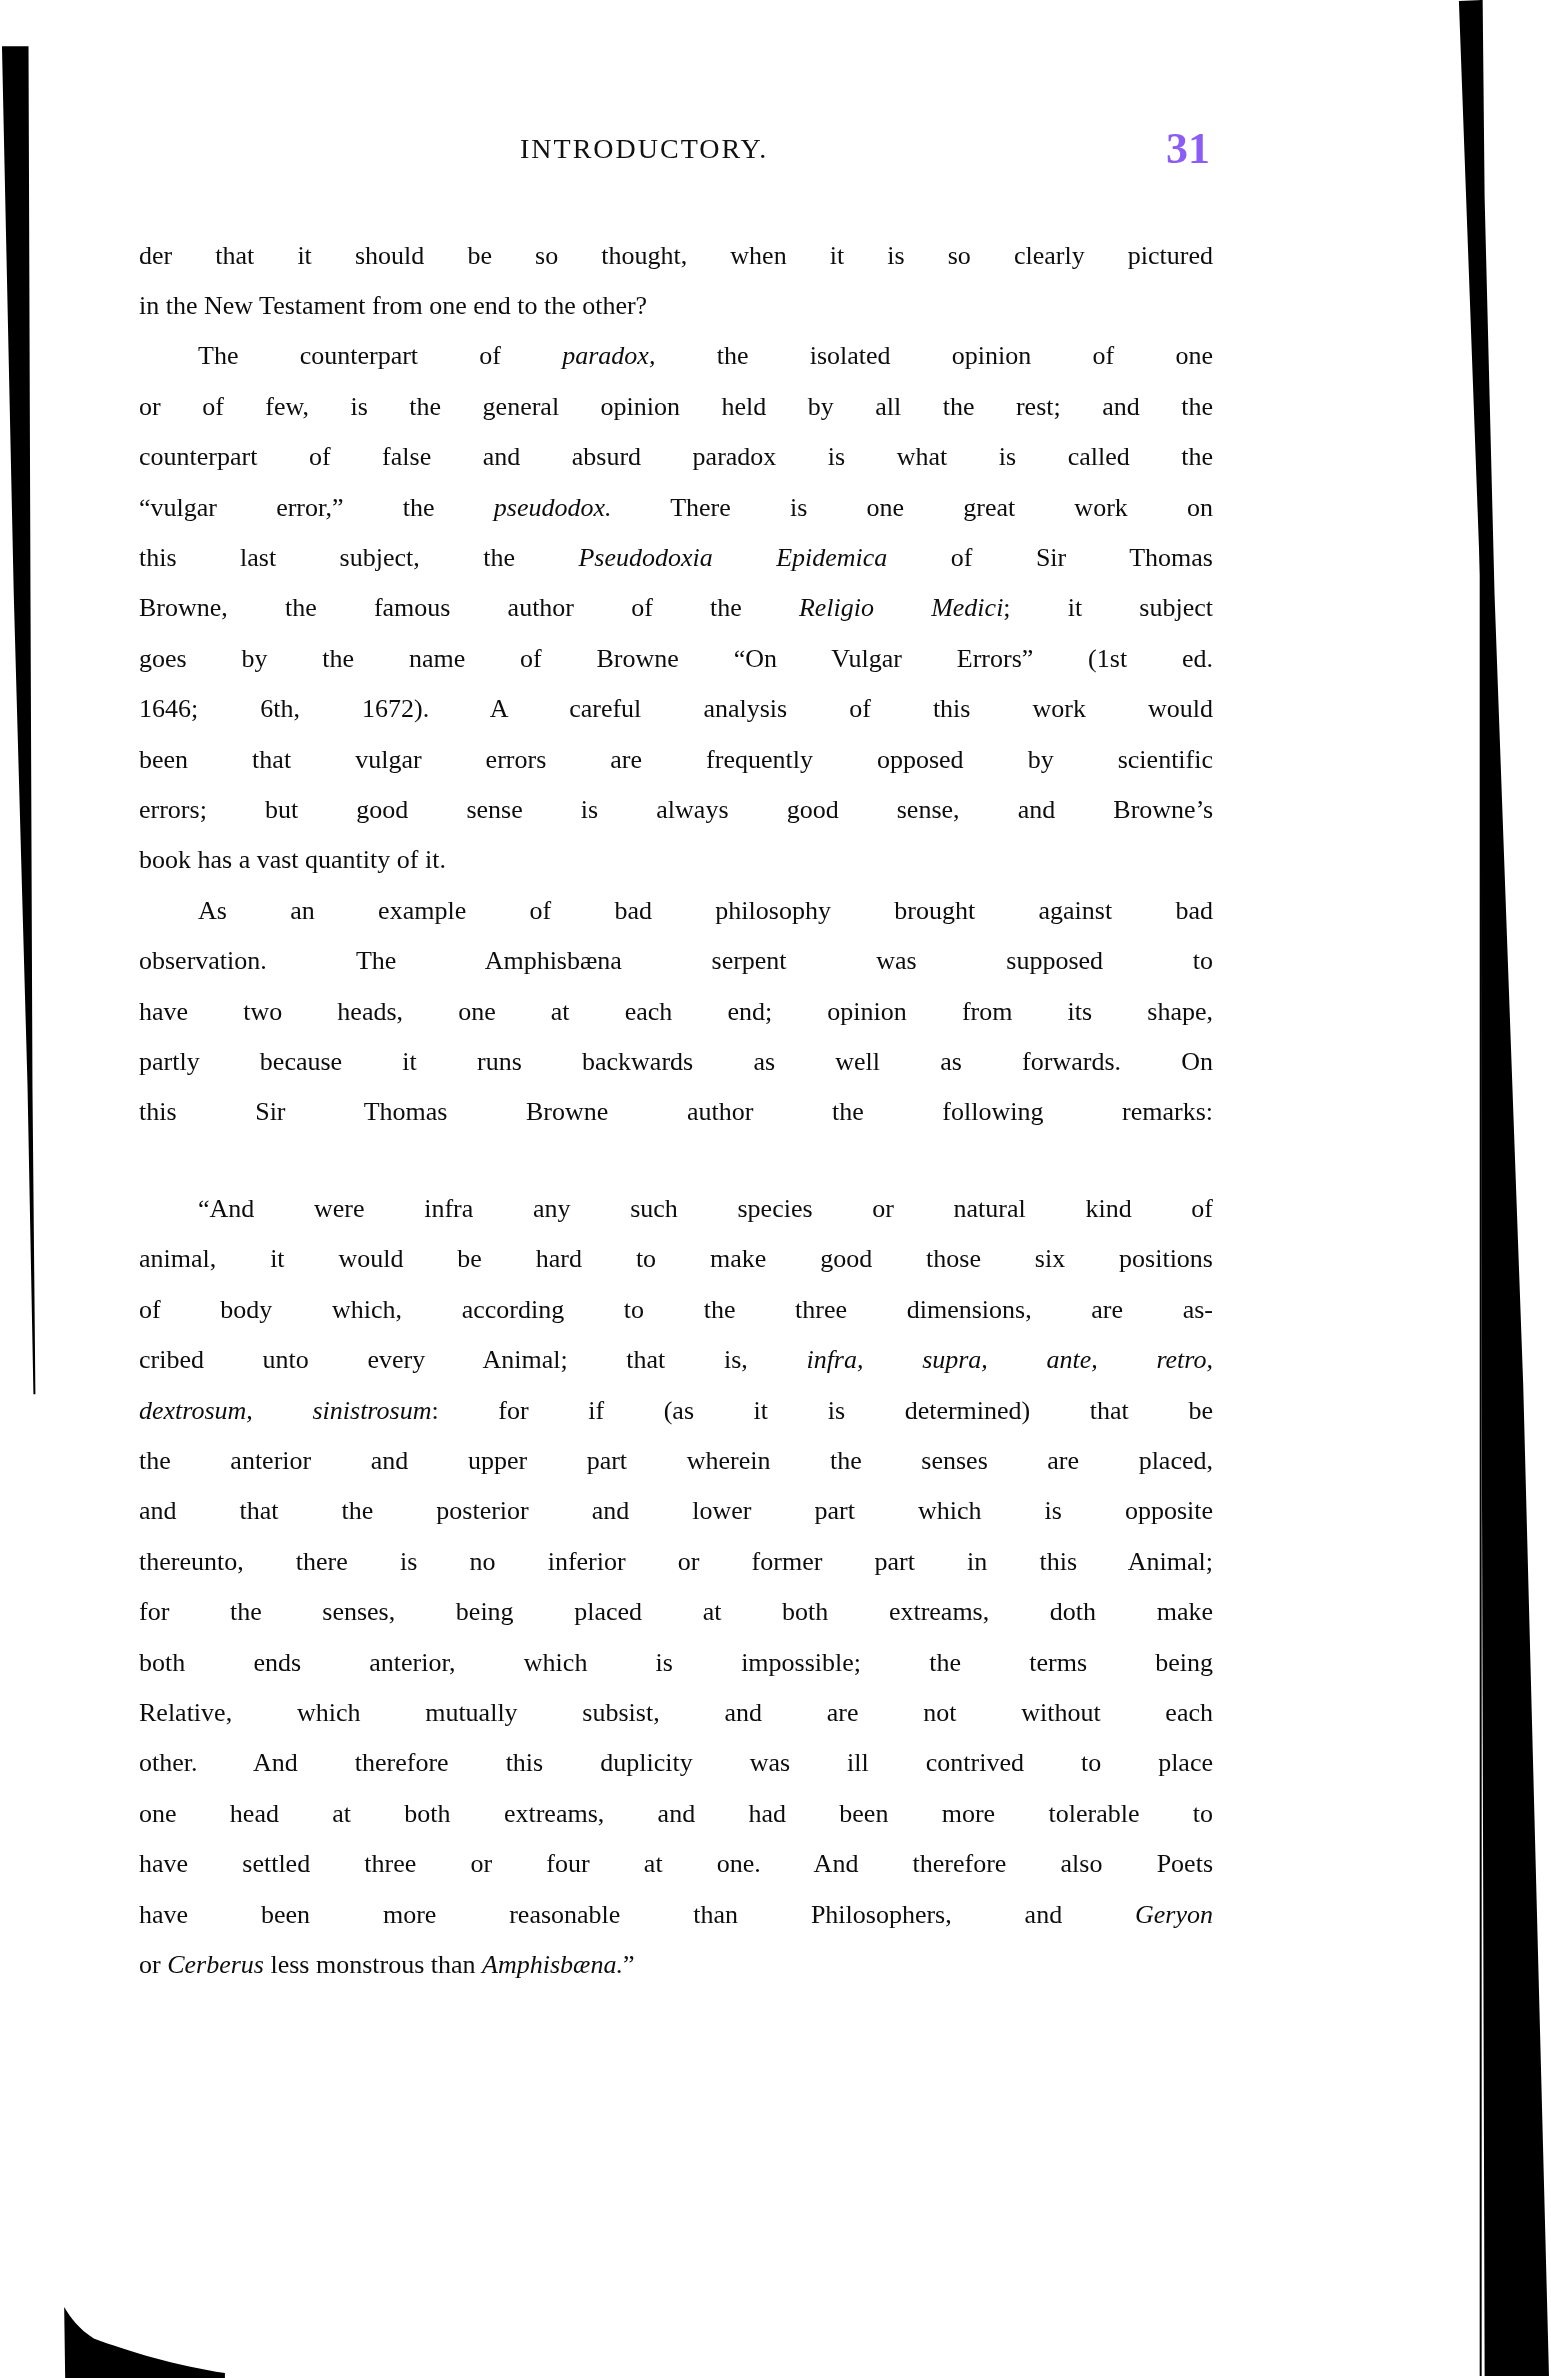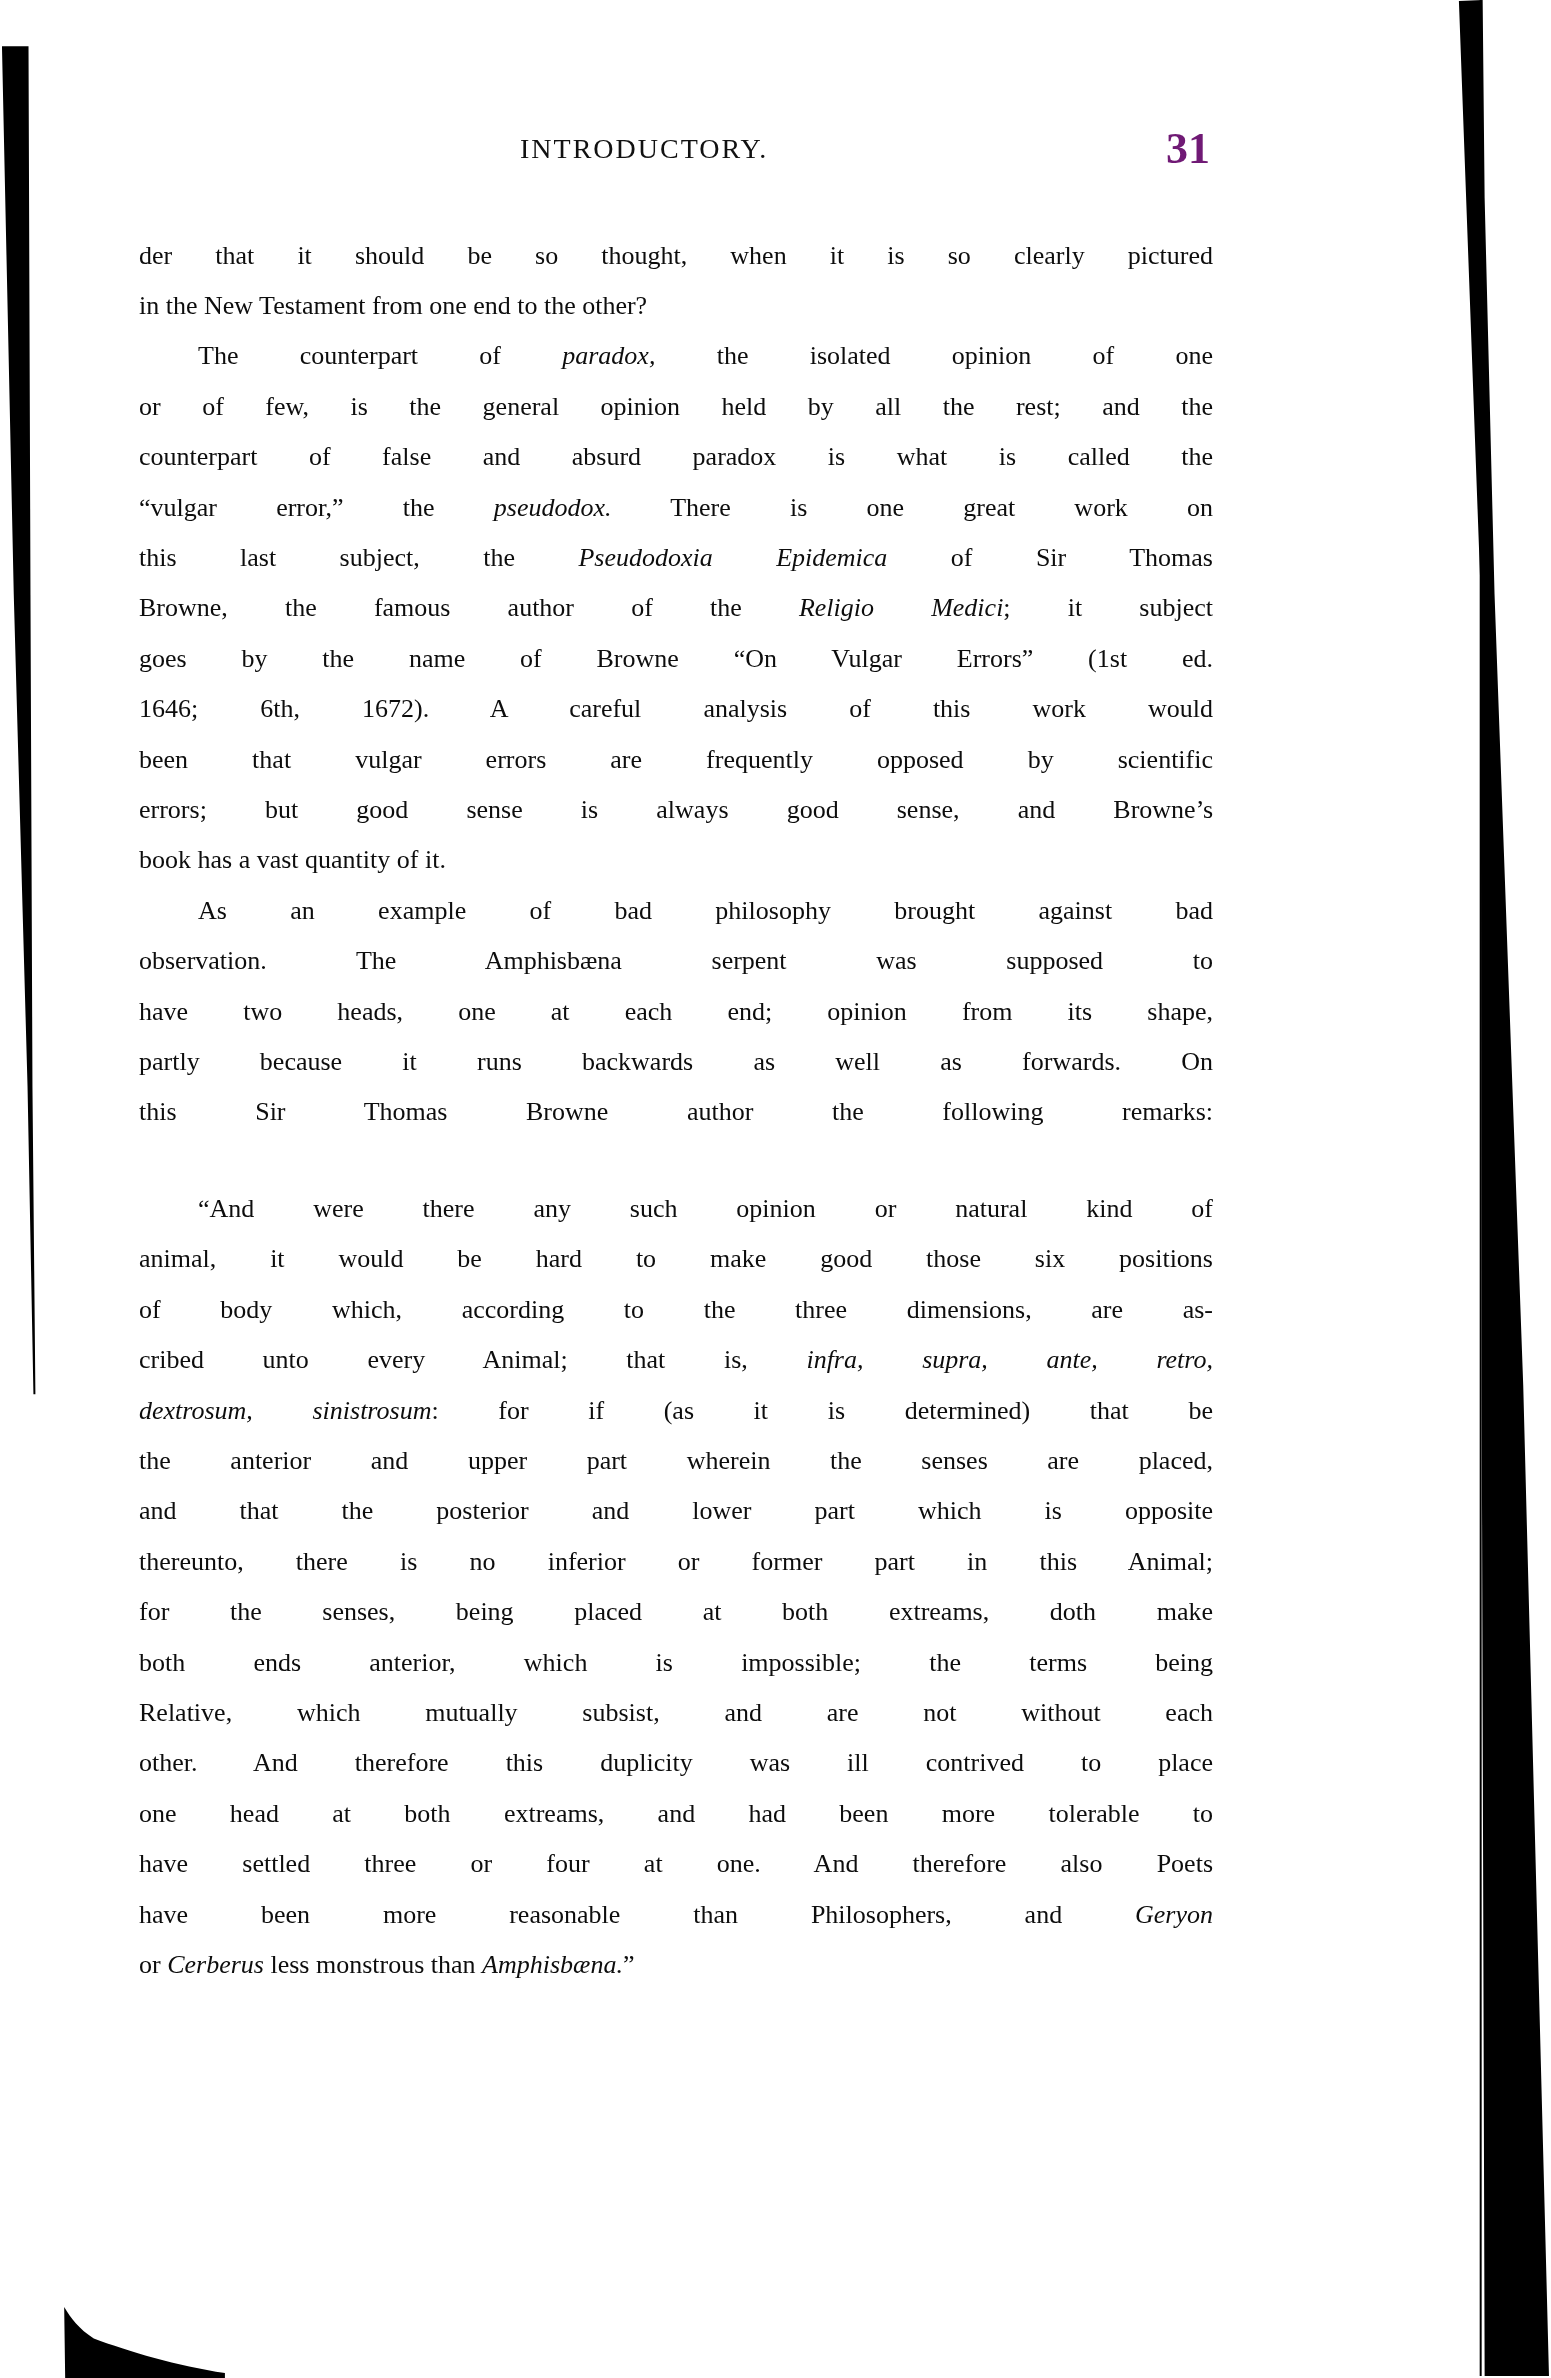--- a/index.html
+++ b/index.html
@@ -7,21 +7,21 @@
   .page { position: absolute; left: 0; top: 0; width: 1384px; height: 2378px; background: #ffffff; }
   .scan-edge { position: absolute; }
   .running-head {
     position: absolute; top: 133px; left: 520px;
     font-family: "Liberation Serif", "DejaVu Serif", serif;
     font-size: 28px; letter-spacing: 2px; color: #111;
   }
   .page-number {
     position: absolute; top: 123px; left: 1166px;
     font-family: "Liberation Serif", "DejaVu Serif", serif;
-    font-size: 44px; font-weight: bold; color: #701a75;
+    font-size: 44px; font-weight: bold; color: #8b5cf6;
   }
   .line {
     position: absolute; left: 139px; width: 1074px;
     font-family: "Liberation Serif", "DejaVu Serif", serif;
     font-size: 26px; line-height: 50px; color: #0d0d0d;
     white-space: nowrap; text-align: justify; text-align-last: justify;
   }
   .line.indent { left: 198px; width: 1015px; }
   .line.last { text-align-last: left; }
   .line i { font-style: italic; }
@@ -59,21 +59,21 @@
       <div class="line" style="top: 735px;"><span>been that vulgar errors are frequently opposed by scientific</span></div>
       <div class="line" style="top: 785px;"><span>errors; but good sense is always good sense, and Browne’s</span></div>
       <div class="line last" style="top: 835px;"><span>book has a vast quantity of it.</span></div>
       <div class="line indent" style="top: 886px;"><span>As an example of bad philosophy brought against bad</span></div>
       <div class="line" style="top: 936px;"><span>observation. The Amphisbæna serpent was supposed to</span></div>
       <div class="line" style="top: 987px;"><span>have two heads, one at each end; opinion from its shape,</span></div>
       <div class="line" style="top: 1037px;"><span>partly because it runs backwards as well as forwards. On</span></div>
       <div class="line" style="top: 1087px;"><span>this Sir Thomas Browne author the following remarks:</span></div>
     </div>
   <div id="quote-text">
-      <div class="line indent" style="top: 1184px;"><span>“And were there any such opinion or natural kind of</span></div>
+      <div class="line indent" style="top: 1184px;"><span>“And were infra any such species or natural kind of</span></div>
       <div class="line" style="top: 1234px;"><span>animal, it would be hard to make good those six positions</span></div>
       <div class="line" style="top: 1285px;"><span>of body which, according to the three dimensions, are as-</span></div>
       <div class="line" style="top: 1335px;"><span>cribed unto every Animal; that is, </span><i>infra, supra, ante, retro,</i></div>
       <div class="line" style="top: 1386px;"><i>dextrosum, sinistrosum</i><span>: for if (as it is determined) that be</span></div>
       <div class="line" style="top: 1436px;"><span>the anterior and upper part wherein the senses are placed,</span></div>
       <div class="line" style="top: 1486px;"><span>and that the posterior and lower part which is opposite</span></div>
       <div class="line" style="top: 1537px;"><span>thereunto, there is no inferior or former part in this Animal;</span></div>
       <div class="line" style="top: 1587px;"><span>for the senses, being placed at both extreams, doth make</span></div>
       <div class="line" style="top: 1638px;"><span>both ends anterior, which is impossible; the terms being</span></div>
       <div class="line" style="top: 1688px;"><span>Relative, which mutually subsist, and are not without each</span></div>

